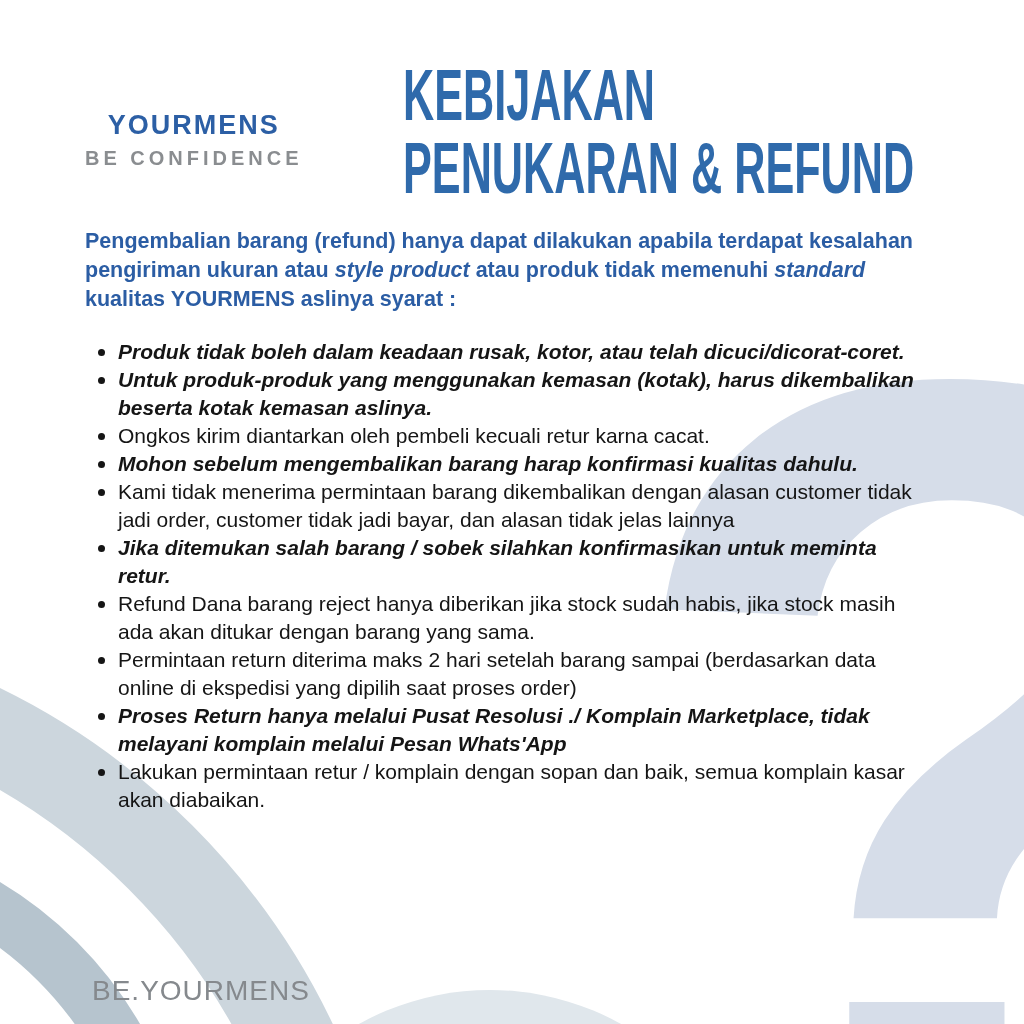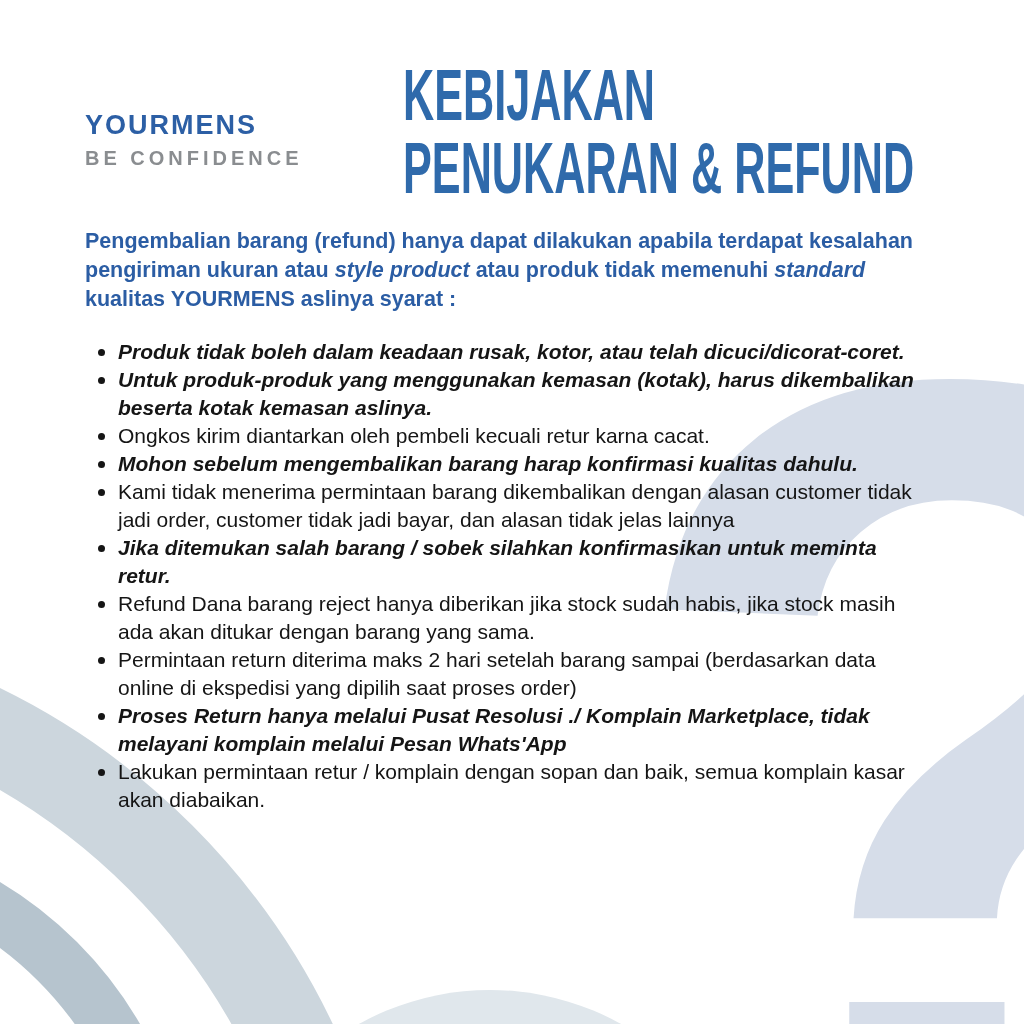--- a/index.html
+++ b/index.html
@@ -27,20 +27,21 @@
   .blob{
     left:220px;top:990px;width:540px;height:540px;border-radius:50%;
     background:var(--arc_pale,#dfe6ec);
   }
   
   .content{position:absolute;inset:0;z-index:2;}
   .brand{position:absolute;left:85px;top:110px;}
   .brand-name{
     font-size:27px;font-weight:bold;letter-spacing:2px;
     color:var(--brand_blue,#2c5fa5);
+    text-align:center;
   }
   .brand-tagline{
     margin-top:6px;font-size:20px;font-weight:bold;letter-spacing:4px;
     color:var(--tagline_gray,#8a8d90);
   }
   .title{position:absolute;left:403px;top:59px;margin:0;}
   .t-line{
     display:block;white-space:nowrap;
     font-size:72px;line-height:73px;font-weight:bold;
     transform:scaleX(0.6);transform-origin:0 50%;
@@ -105,15 +106,16 @@
         <li>Ongkos kirim diantarkan oleh pembeli kecuali retur karna cacat.</li>
         <li class="bold">Mohon sebelum mengembalikan barang harap konfirmasi kualitas dahulu.</li>
         <li>Kami tidak menerima permintaan barang dikembalikan dengan alasan customer tidak jadi order, customer tidak jadi bayar, dan alasan tidak jelas lainnya</li>
         <li class="bold">Jika ditemukan salah barang / sobek silahkan konfirmasikan untuk meminta retur.</li>
         <li>Refund Dana barang reject hanya diberikan jika stock sudah habis, jika stock masih ada akan ditukar dengan barang yang sama.</li>
         <li>Permintaan return diterima maks 2 hari setelah barang sampai (berdasarkan data online di ekspedisi yang dipilih saat proses order)</li>
         <li class="bold">Proses Return hanya melalui Pusat Resolusi ./ Komplain Marketplace, tidak melayani komplain melalui Pesan Whats'App</li>
         <li>Lakukan permintaan retur / komplain dengan sopan dan baik, semua komplain kasar akan diabaikan.</li>
       </ul>
 
+    <div class="watermark">BE.YOURMENS</div>
 
   </div>
 </div>
 
 </body></html>

